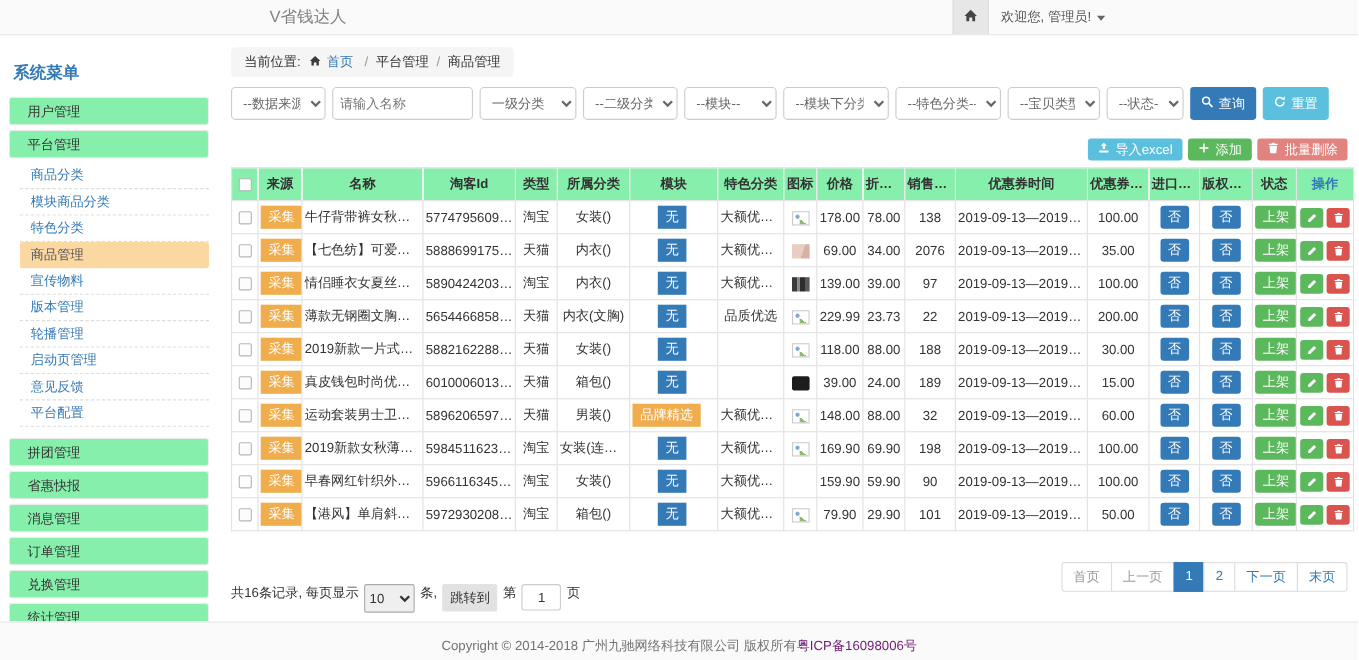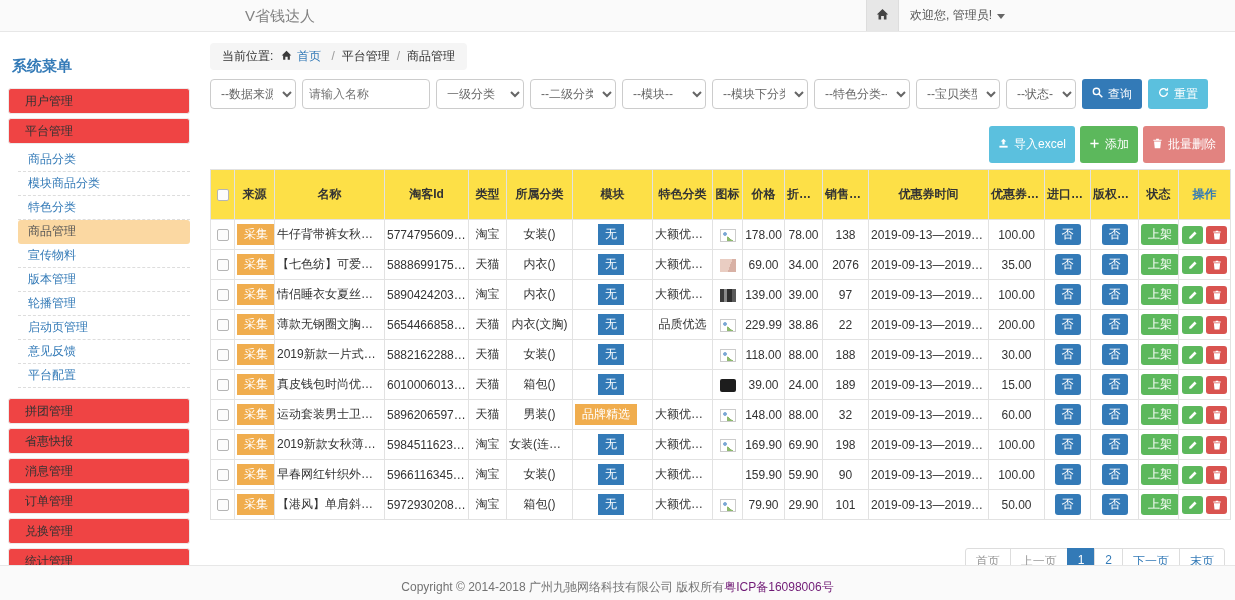--- a/index.html
+++ b/index.html
@@ -14,21 +14,21 @@
   .brand { position:absolute; left:245px; top:0; line-height:32px; font-size:15px; color:#828282; }
   .home-btn { position:absolute; left:866px; top:0; width:33px; height:31px;
     background:#e7e7e7; border-left:1px solid #ddd; border-right:1px solid #ddd;
     display:flex; align-items:center; justify-content:center; color:#444; cursor:pointer; }
   .welcome { position:absolute; left:910px; top:0; line-height:31px; color:#555; cursor:pointer;
     display:flex; align-items:flex-end; gap:5px; }
   .caret { color:#666; }
   
   .sidebar { position:absolute; left:8px; top:47px; width:182px; height:518px; overflow:hidden; }
   .sidebar-title { color:#337ab7; font-weight:bold; font-size:15px; margin:10px 0 12px 4px; }
-  .menu-group { height:26px; line-height:24px; background:#ef4444; border:1px solid #ececec;
+  .menu-group { height:26px; line-height:24px; background:#86efac; border:1px solid #ececec;
     border-radius:3px; padding-left:16px; margin-bottom:4px; color:#333; cursor:pointer; font-size:12px; }
   .submenu { margin:4px 0 10px 10px; }
   .submenu-item { height:24px; line-height:23px; padding-left:10px; color:#337ab7;
     border-bottom:1px dashed #ddd; cursor:pointer; }
   .submenu-item.active { background:#fbd8a2; border-radius:3px; border-bottom-color:transparent; color:#555; }
   .bottom-groups .menu-group { margin-bottom:4px; }
   
   .main { position:absolute; left:210px; top:43px; width:1015px; }
   .breadcrumb { display:inline-block; background:#f5f5f5; border-radius:4px;
     padding:5px 12px; color:#333; margin-bottom:9px; }
@@ -38,26 +38,26 @@
   .filter-row { display:flex; gap:6px; align-items:center; margin-bottom:17px; }
   .ctrl { height:30px; border:1px solid #ccc; border-radius:4px; background:#fff;
     color:#666; font-size:12px; padding:0 6px; font-family:inherit; }
   .btn { border:none; border-radius:3px; color:#fff; font-size:12px; height:30px;
     padding:0 10px; display:inline-flex; align-items:center; gap:5px; cursor:pointer; font-family:inherit; }
   .btn-primary { background:#337ab7; }
   .btn-info { background:#5bc0de; }
   .btn-success { background:#5cb85c; }
   .btn-danger-light { background:#e28380; }
   .toolbar { display:flex; justify-content:flex-end; gap:5px; margin-bottom:6px; }
-  .toolbar .btn { height:37px; padding:0 9px; }
+  .toolbar .btn { height:20px; padding:0 9px; }
   
   table { width:100%; border-collapse:collapse; table-layout:fixed; }
   th,td { border:1px solid #e2e2e2; text-align:center; padding:4px 2px;
     overflow:hidden; white-space:nowrap; text-overflow:ellipsis; }
-  th { font-weight:bold; padding:16px 2px; background:#fde047; }
+  th { font-weight:bold; padding:6px 2px; background:#86efac; }
   .th-op { color:#337ab7; }
   .cb { display:inline-block; width:12px; height:12px; border:1px solid #b5b5b5;
     border-radius:2px; background:#fcfcfc; vertical-align:middle; cursor:pointer; }
   .badge { display:inline-block; border-radius:0; color:#fff; padding:2px 7px; font-size:12px; }
   .badge-orange { background:#f0ad4e; }
   .badge-blue { background:#337ab7; }
   .module-extra { margin-left:3px; color:#333; }
   .btn-xs { display:inline-block; border-radius:3px; color:#fff; padding:2px 7px;
     font-size:12px; cursor:pointer; }
   .btn-xs.blue { background:#337ab7; }
@@ -341,21 +341,21 @@
         <td><span class="cb"></span></td>
         <td><span class="badge badge-orange">采集</span></td>
         <td>薄款无钢圈文胸聚拢性...</td>
         <td>565446685867</td>
         <td>天猫</td>
         <td>内衣(文胸)</td>
         <td><span class="badge badge-blue">无</span><span class="module-extra"></span></td>
         <td>品质优选</td>
         <td><span class="thumb icon-broken"></span></td>
         <td>229.99</td>
-        <td>38.86</td>
+        <td>23.73</td>
         <td>22</td>
         <td>2019-09-13—2019-09-17</td>
         <td>200.00</td>
         <td><span class="btn-xs blue">否</span></td>
         <td><span class="btn-xs blue">否</span></td>
         <td><span class="btn-xs green">上架</span></td>
         <td><span class="op-btn op-edit">
               <svg width="10" height="10" viewBox="0 0 16 16">
                 <path d="M2 11 10.6 2.4l3 3L5 14H2z" fill="currentColor"></path>
               </svg>

